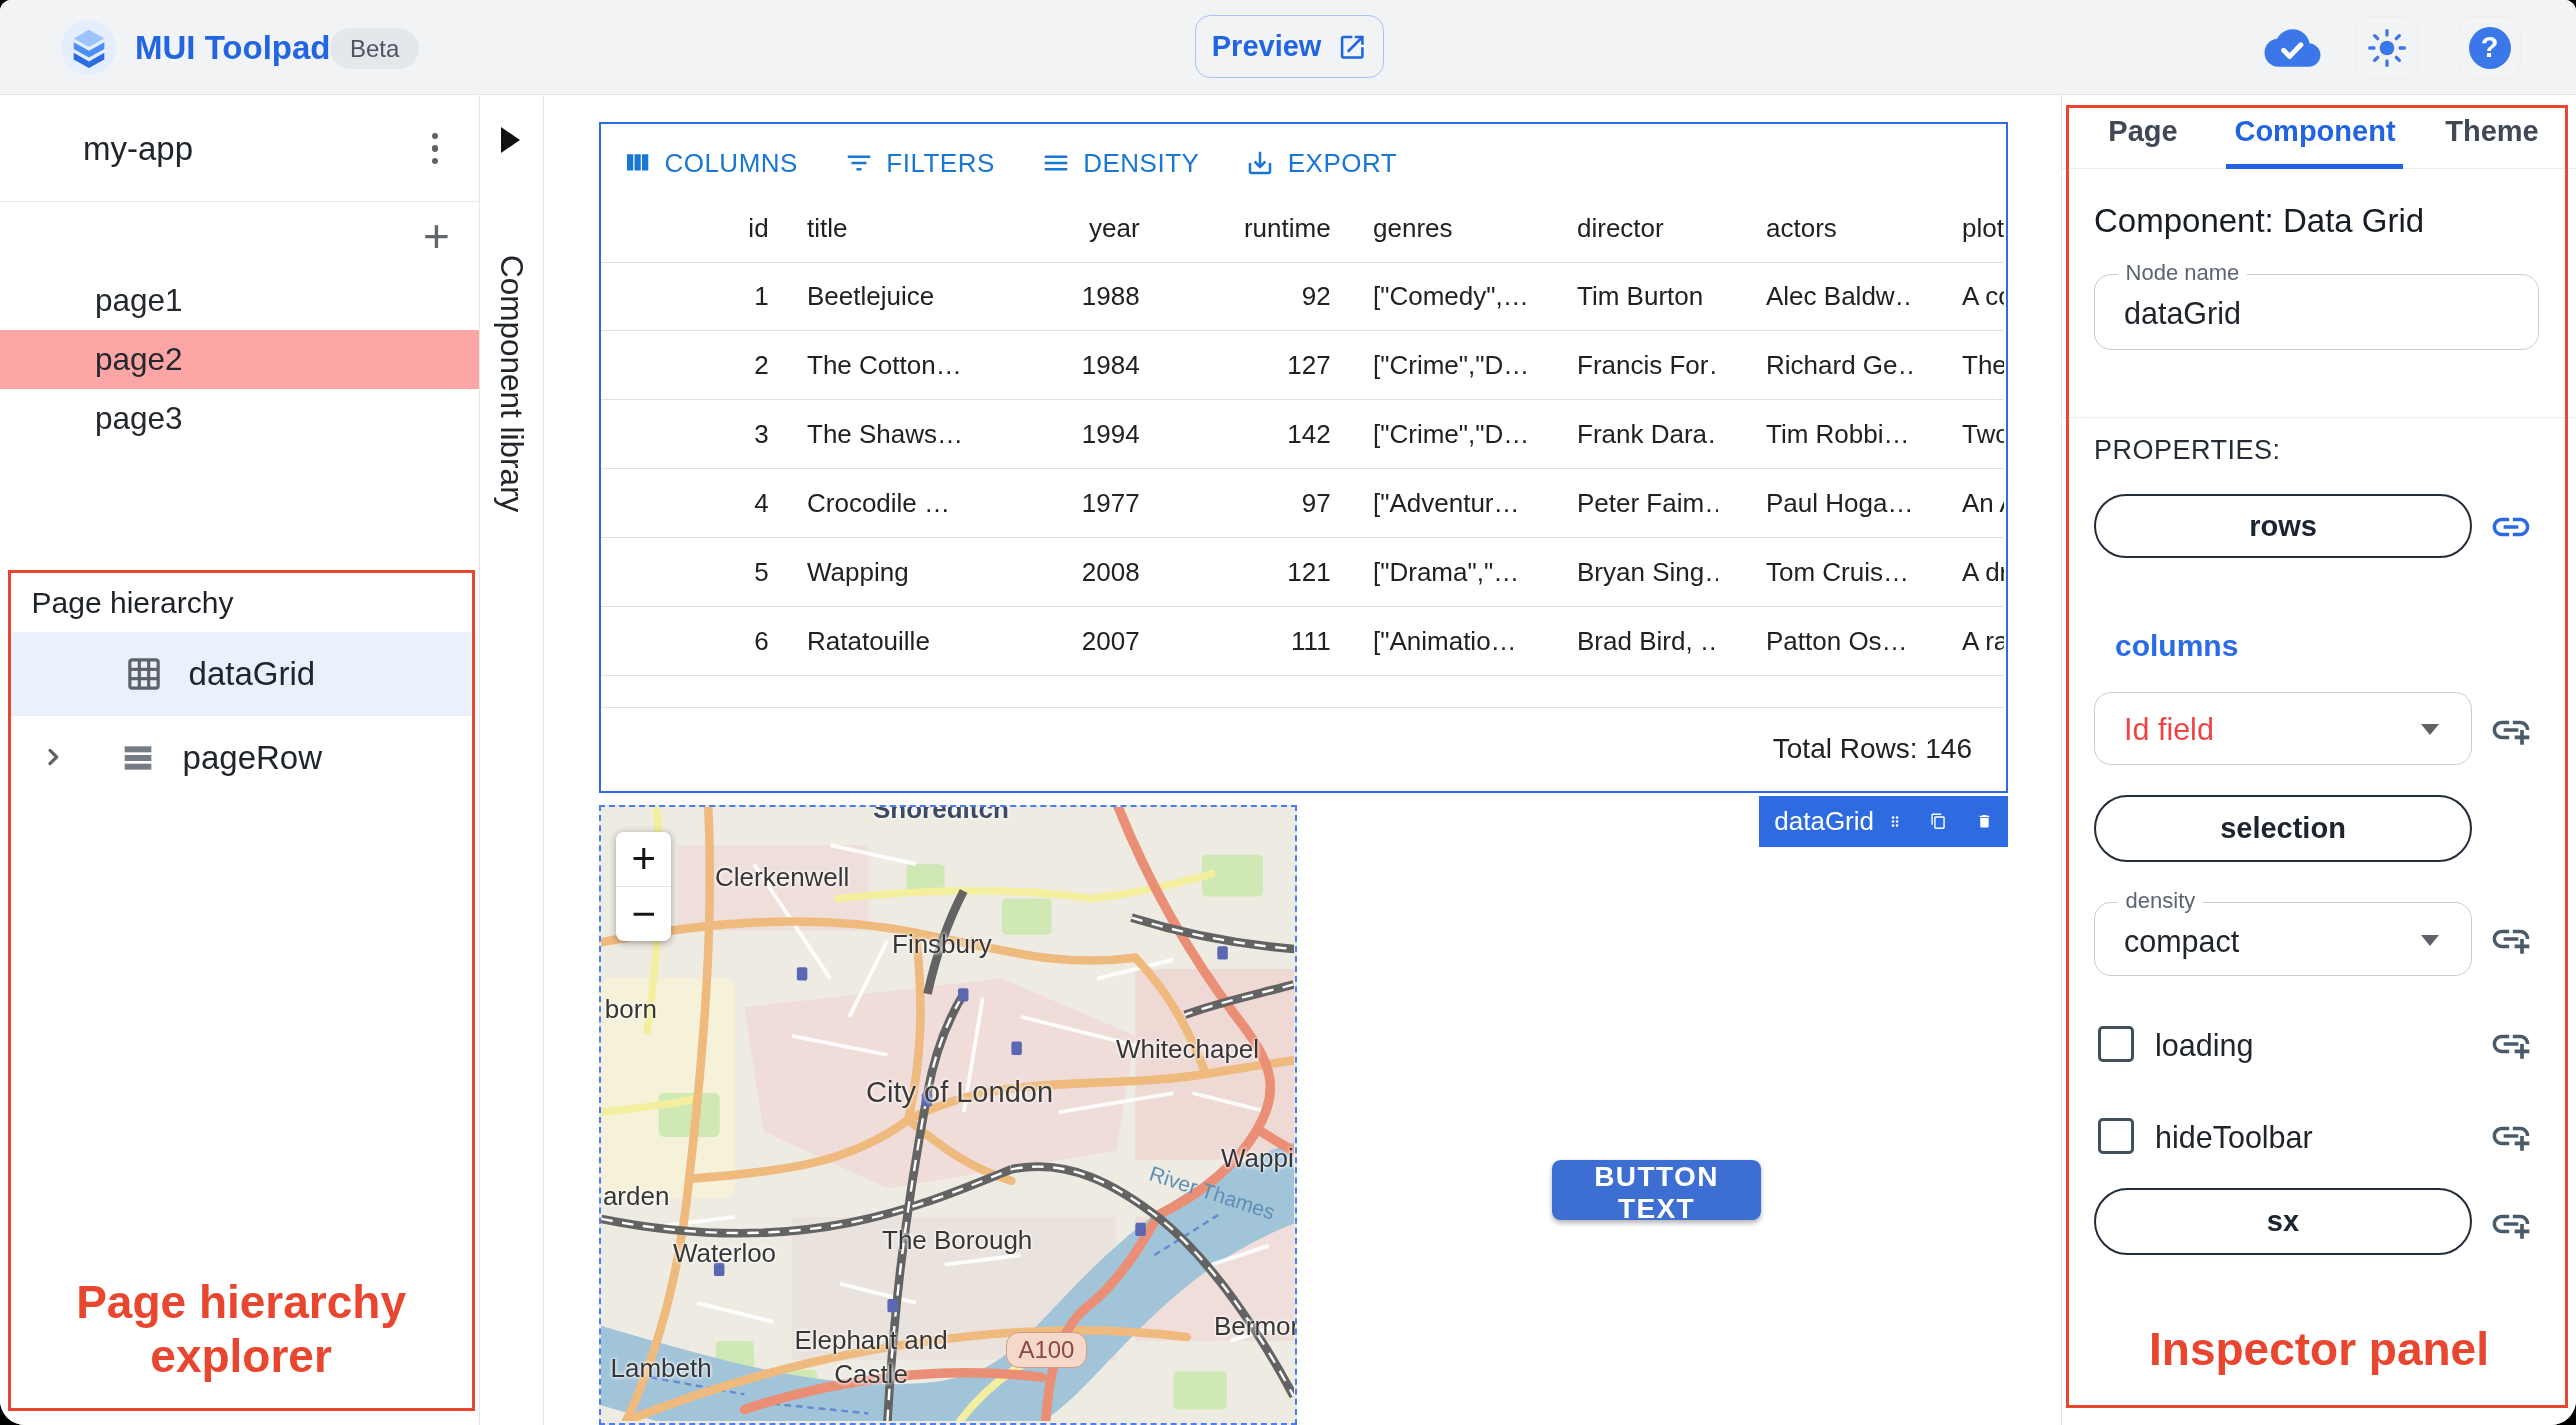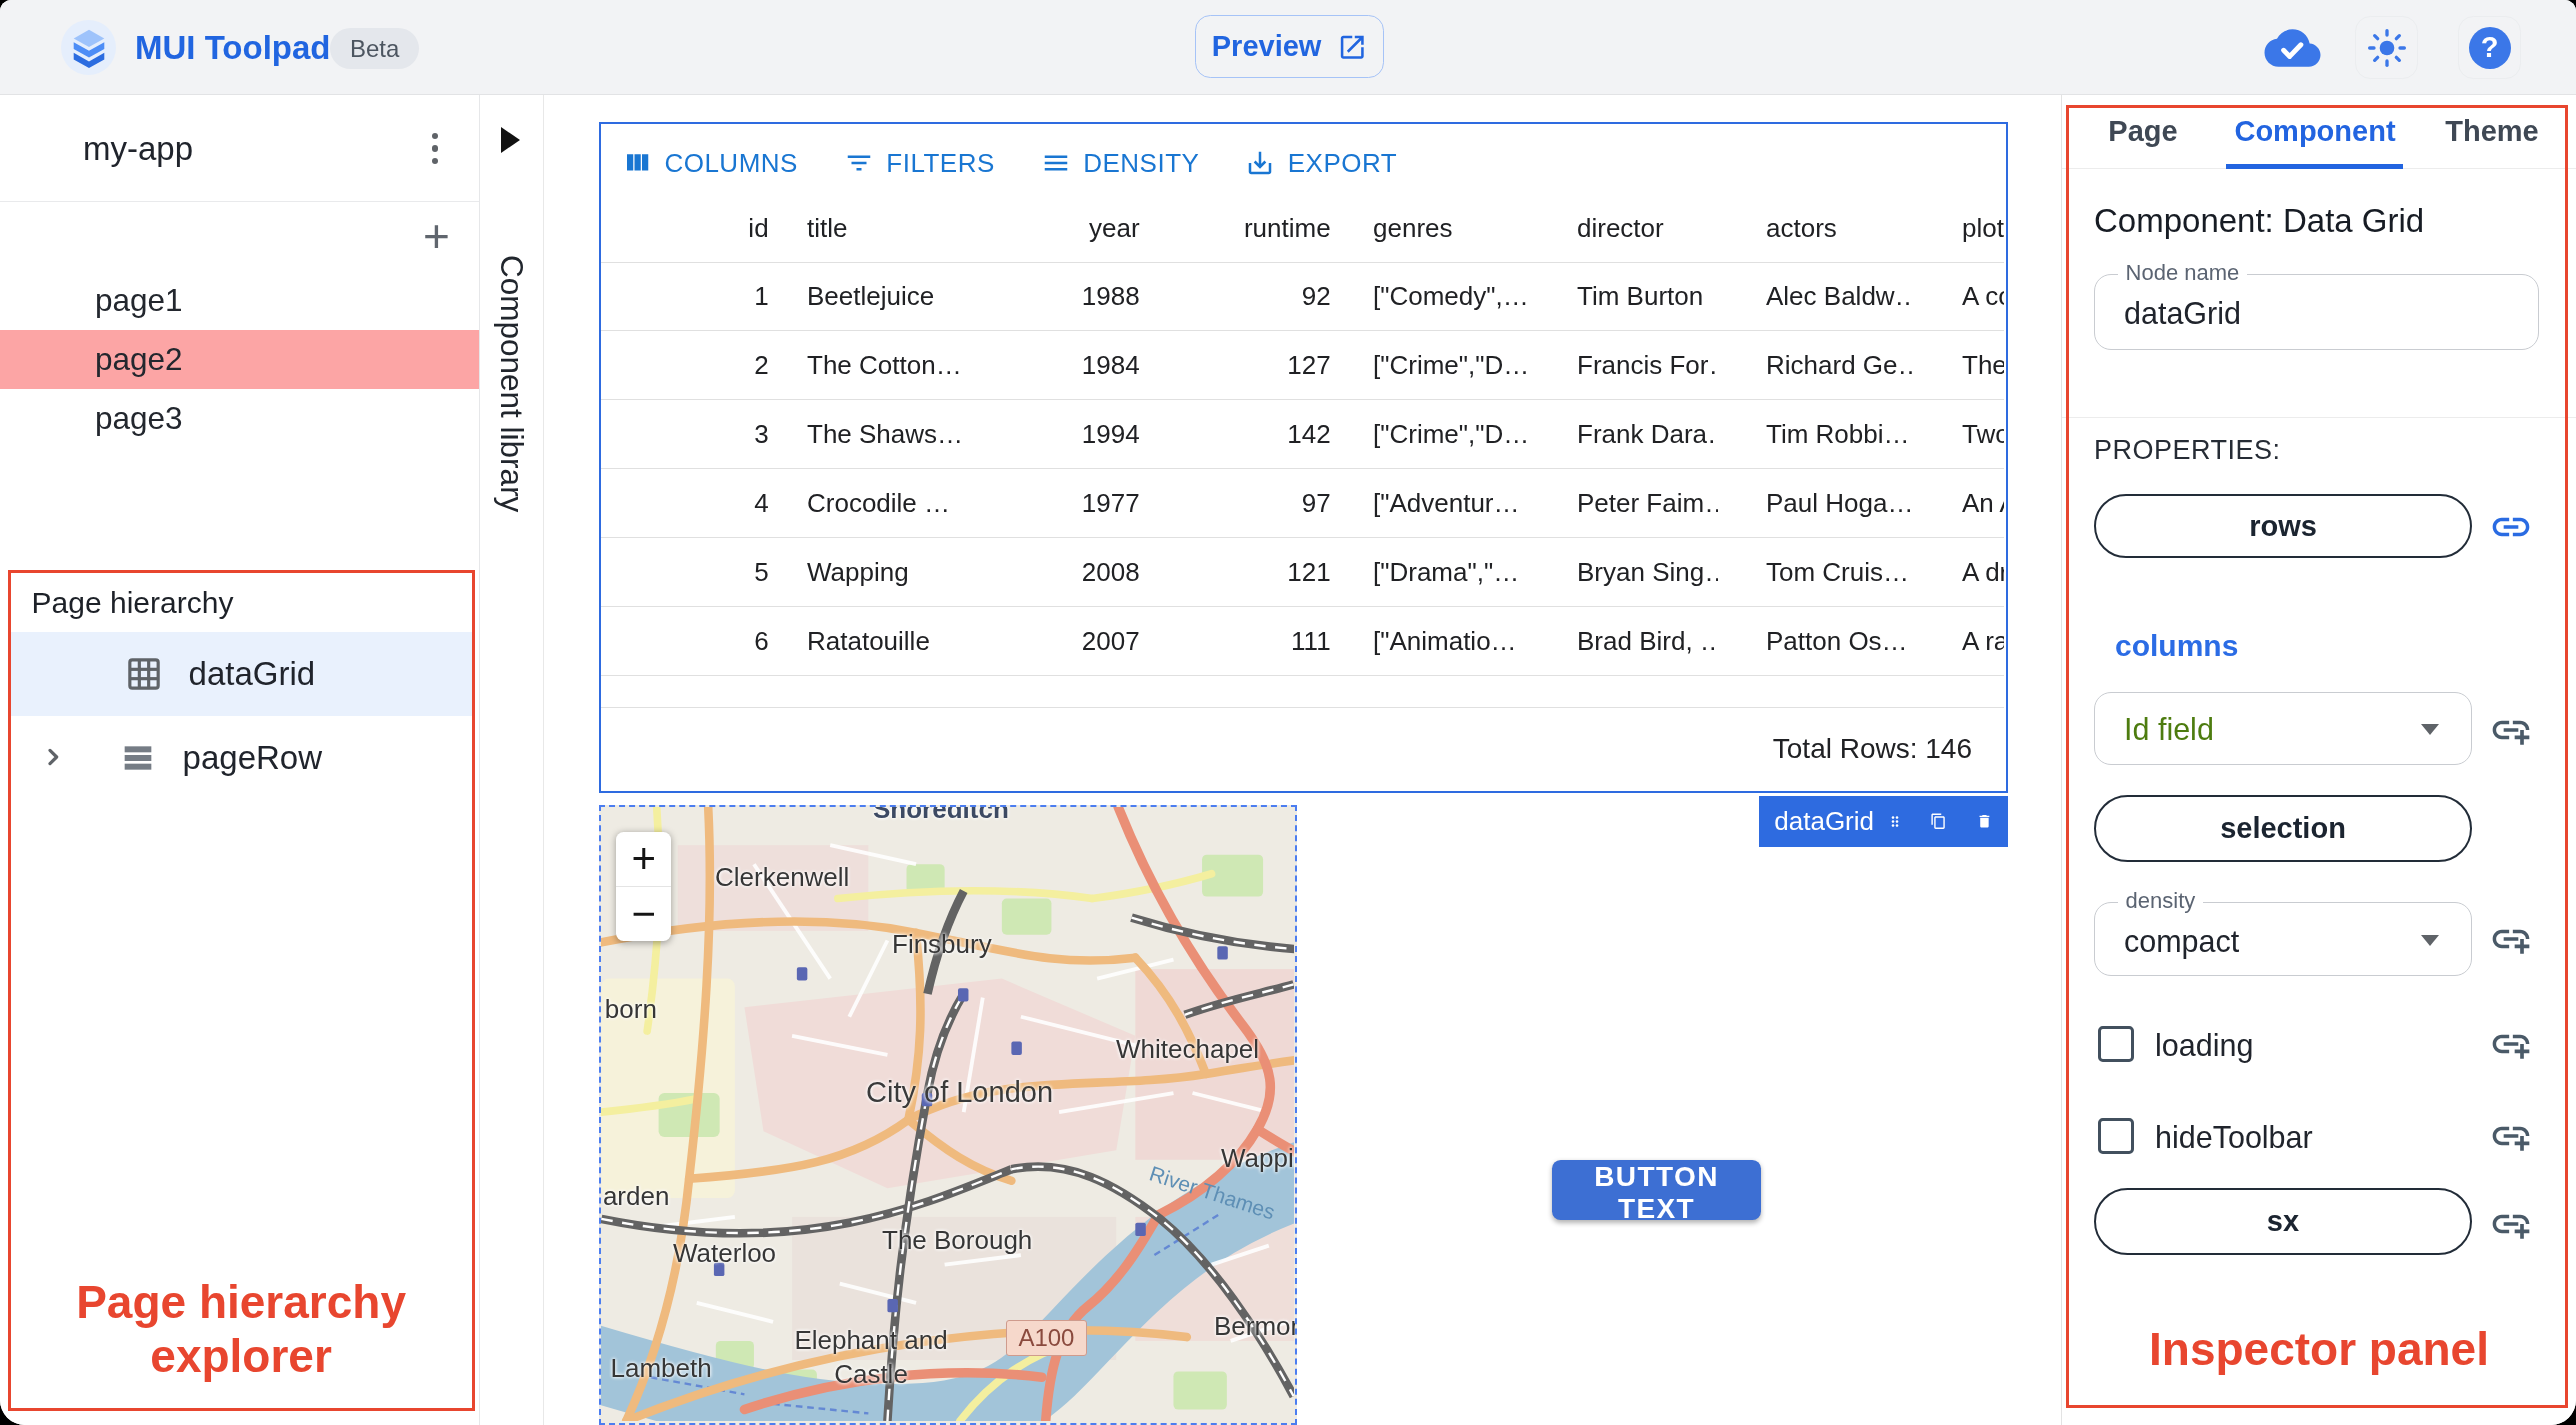--- a/index.html
+++ b/index.html
@@ -64,21 +64,21 @@
   .dg-chip{position:absolute;left:1215px;top:701px;width:249px;height:51px;background:#2e6be0;color:#fff;display:flex;align-items:center;padding:0 15.3px;gap:13.4px;font-size:26px;}
   .dg-chip svg{cursor:pointer;}
 
   
   .map{position:absolute;left:55px;top:710px;width:698px;height:620px;border:2.9px dashed #4b7df0;overflow:hidden;background:#eeebe3;cursor:grab;}
   .map svg{position:absolute;left:0;top:0;}
   .map-label{position:absolute;font-size:26px;color:#363636;white-space:nowrap;text-shadow:0 0 3.8px #fff,0 0 3.8px #fff;z-index:3;}
   .zoomctl{position:absolute;left:15.3px;top:25px;width:55px;height:109px;background:#fff;border-radius:7.6px;box-shadow:0 1.9px 7.6px rgba(0,0,0,.35);z-index:4;display:flex;flex-direction:column;}
   .zoomctl div{flex:1;display:flex;align-items:center;justify-content:center;font-size:42px;color:#151515;cursor:pointer;}
   .zoomctl div:first-child{border-bottom:1px solid #e4e4e4;}
-  .a100{position:absolute;left:405px;top:513px;background:#f6d8cb;border:1.9px solid #cf9b8d;border-radius:3px;padding:2.9px 11.4px;font-size:24px;color:#8a4a3e;z-index:3;}
+  .a100{position:absolute;left:405px;top:525px;background:#f6d8cb;border:1.9px solid #cf9b8d;border-radius:13px;padding:2.9px 11.4px;font-size:24px;color:#8a4a3e;z-index:3;}
 
   .cta-btn{position:absolute;left:1008px;top:1065px;width:209px;height:60px;background:#3d6fd3;border:none;border-radius:8.6px;box-shadow:0 2.9px 5.7px rgba(0,0,0,.3);color:#fff;font-size:28px;font-weight:bold;letter-spacing:1.4px;cursor:pointer;font-family:inherit;}
 
   
   .inspector{position:absolute;left:2061px;top:95px;width:515px;height:1330px;background:#fff;border-left:1px solid #e3e3e3;}
   .insp-redbox{position:absolute;left:3.8px;top:9.5px;width:502px;height:1303px;border:3.8px solid #e8462f;pointer-events:none;z-index:6;}
   .tabs{position:absolute;left:0;top:0;width:100%;height:74px;border-bottom:1px solid #ececec;}
   .tab{position:absolute;top:0;height:73px;display:flex;align-items:center;justify-content:center;font-size:29px;font-weight:600;color:#3f4854;cursor:pointer;}
   .tab.active{color:#2264e0;}
   .tab-underline{position:absolute;left:164px;top:69px;width:177px;height:4.8px;background:#2264e0;}
@@ -473,21 +473,21 @@
     <div class="props-label" style="top:340px;">PROPERTIES:</div>
 
     <button class="pill-btn" style="top:399px;height:64px;">rows</button>
     <svg class="link-ico" style="top:410px;" viewBox="0 0 24 24" fill="#2a6be2">
         <path d="M3.9 12c0-1.71 1.39-3.1 3.1-3.1h4V7H7c-2.76 0-5 2.24-5 5s2.24 5 5 5h4v-1.9H7c-1.71 0-3.1-1.39-3.1-3.1zM8 13h8v-2H8v2zm9-6h-4v1.9h4c1.71 0 3.1 1.39 3.1 3.1s-1.39 3.1-3.1 3.1h-4V17h4c2.76 0 5-2.24 5-5s-2.24-5-5-5z"></path>
       </svg>
 
     <div class="text-link" style="top:534px;">columns</div>
 
     <div class="fieldbox" style="top:597px;height:73px;">
-      <span class="field-value" style="top:19px;color:#4d7c0f;">Id field</span>
+      <span class="field-value" style="top:19px;color:#ef4444;">Id field</span>
       <span class="sel-caret" style="left:326px;top:30.5px;"></span>
     </div>
     <svg class="link-ico" style="top:613px;" viewBox="0 0 24 24" fill="#4a5a68">
         <path d="M8 11h8v2H8zm12.1 1H22c0-2.76-2.24-5-5-5h-4v1.9h4c1.71 0 3.1 1.39 3.1 3.1zM3.9 12c0-1.71 1.39-3.1 3.1-3.1h4V7H7c-2.76 0-5 2.24-5 5s2.24 5 5 5h4v-1.9H7c-1.71 0-3.1-1.39-3.1-3.1zM19 12h-2v3h-3v2h3v3h2v-3h3v-2h-3z"></path>
       </svg>
 
     <button class="pill-btn" style="top:700px;height:67px;">selection</button>
 
     <div class="fieldbox" style="top:807px;height:74px;">
       <span class="float-label" style="left:23px;top:-15.3px;">density</span>

